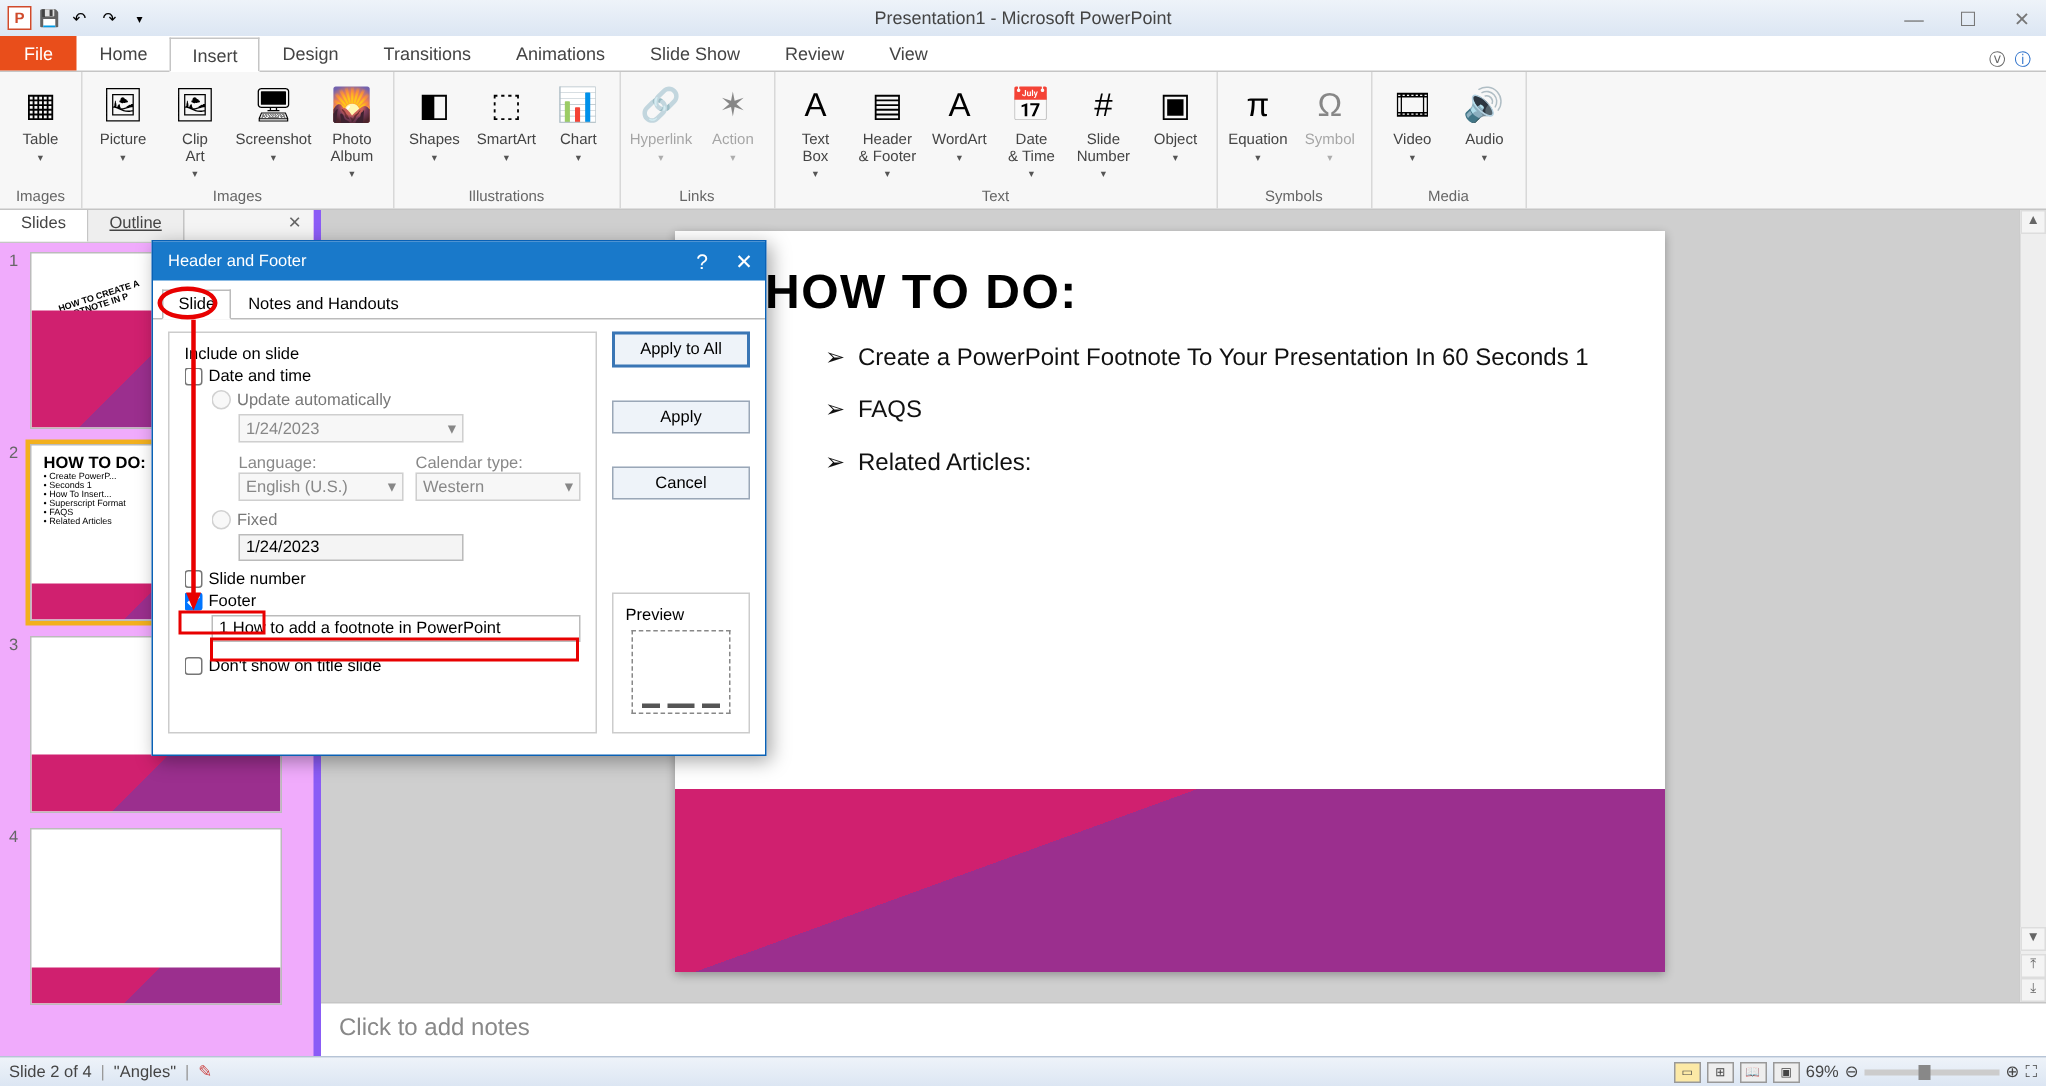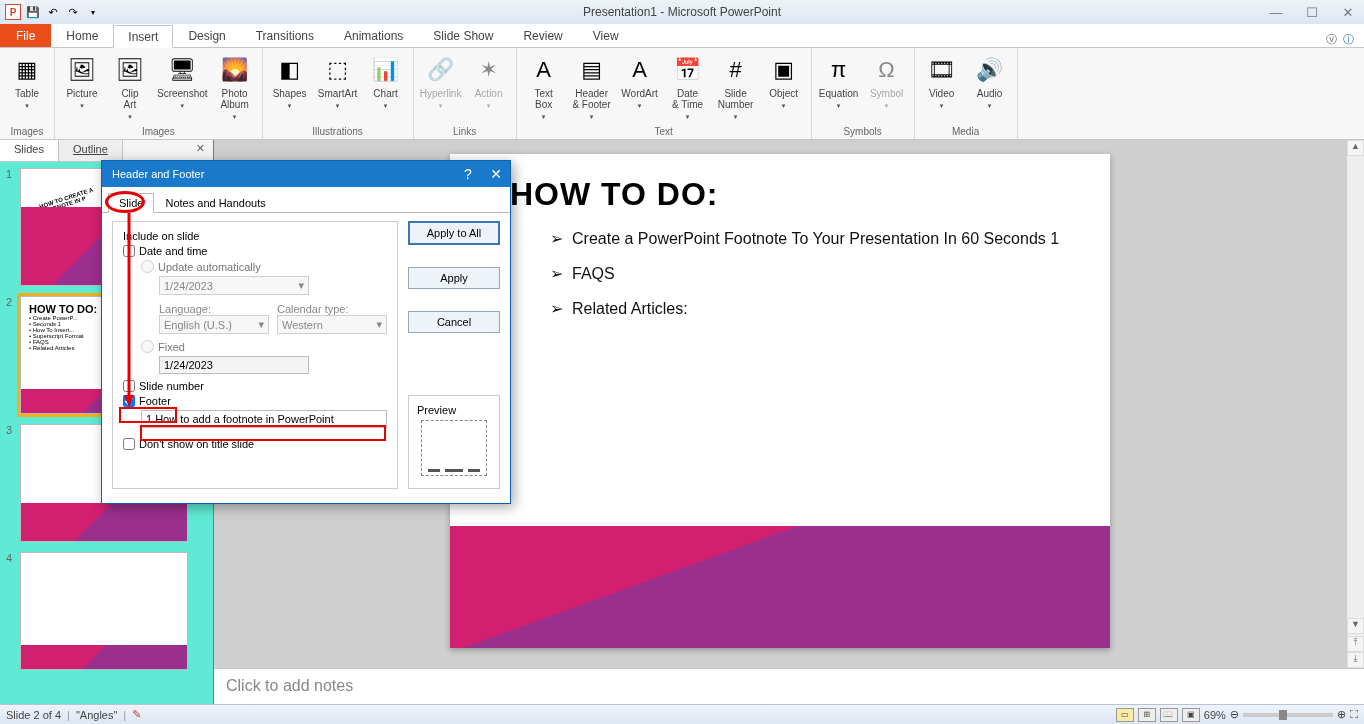--- a/index.html
+++ b/index.html
@@ -27,21 +27,21 @@
 .group-items{display:flex;flex:1;gap:6px;align-items:flex-start;}
 .group-label{text-align:center;font-size:10px;color:#666;padding-bottom:2px;}
 .ritem{display:flex;flex-direction:column;align-items:center;justify-content:flex-start;min-width:42px;padding-top:4px;cursor:default;}
 .ritem.disabled{opacity:0.45;}
 .ricon{width:32px;height:32px;display:flex;align-items:center;justify-content:center;font-size:22px;}
 .rlabel{font-size:10px;color:#444;text-align:center;line-height:1.1;margin-top:2px;}
 .dd{font-size:7px;color:#555;}
 
 
 .workspace{display:flex;height:564px;}
-.leftpane{width:214px;background:#5eead4;border-right:1px solid #8b5cf6;display:flex;flex-direction:column;}
+.leftpane{width:214px;background:#f0abfc;border-right:5px solid #8b5cf6;display:flex;flex-direction:column;}
 .lefttabs{height:22px;background:#f4f4f4;display:flex;border-bottom:1px solid #c5c5c5;}
 .lefttab{padding:3px 14px;font-size:11px;color:#444;border-right:1px solid #c5c5c5;background:#fff;}
 .lefttab.inactive{background:#eee;text-decoration:underline;}
 .lefttabs .close{margin-left:auto;padding:2px 8px;color:#666;}
 .thumbs{flex:1;overflow:auto;padding:6px;}
 .thumb-row{display:flex;margin-bottom:10px;}
 .thumb-num{width:14px;font-size:11px;color:#666;}
 .thumb{width:168px;height:118px;background:#fff;border:1px solid #bbb;position:relative;overflow:hidden;}
 .thumb.sel{outline:3px solid #f2b01e;}
 .thumb-footer{position:absolute;bottom:0;left:0;right:0;height:38px;background:linear-gradient(135deg,#d0206f 0%,#d0206f 45%,#9b2f8e 45%,#9b2f8e 100%);}

